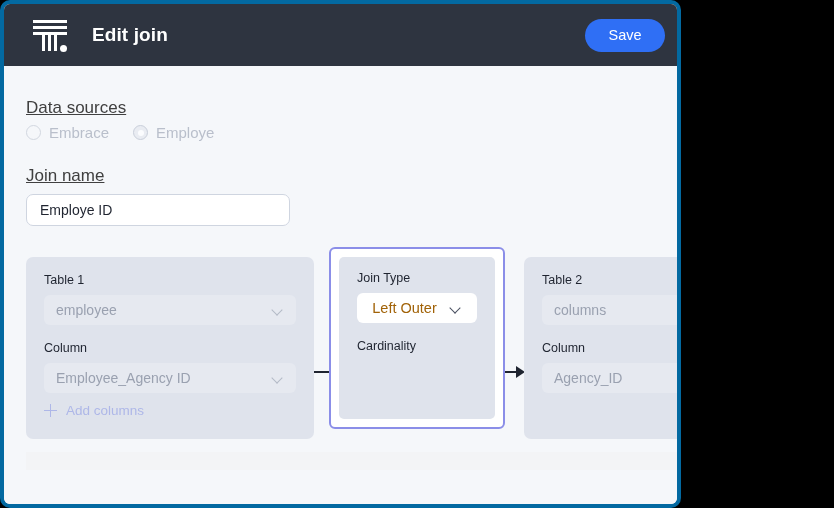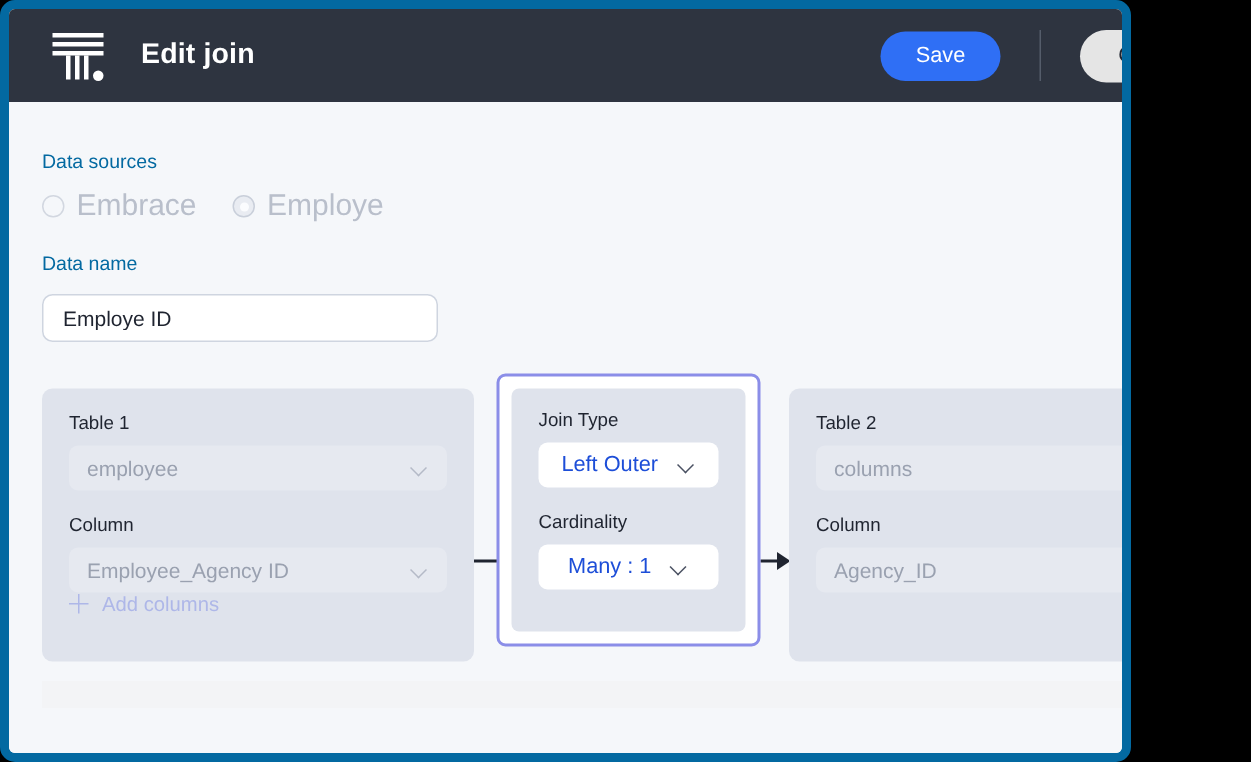--- a/index.html
+++ b/index.html
@@ -7,26 +7,26 @@
   html, body {
     width: 834px;
     height: 508px;
     background: #000;
     font-family: "Liberation Sans", sans-serif;
     overflow: hidden;
   }
 
   #app {
     position: relative;
-    width: 754px;
+    width: 681px;
     height: 508px;
     background: #f5f7fa;
     border-radius: 10px;
     overflow: hidden;
-    border: 6px solid #0369a1;
+    border: 4px solid #0369a1;
   }
 
   
   .header {
     position: absolute;
     left: 0; top: 0;
     width: 834px;
     height: 62px;
     background: #2e3440;
     display: flex;
@@ -114,23 +114,24 @@
   
   .body {
     position: absolute;
     left: 0; top: 62px;
     width: 834px;
     height: 446px;
     background: #f5f7fa;
   }
 
   .section-label {
-    font-size: 13px;
-    color: #0369a1;
+    font-size: 17px;
+    color: #404040;
     font-weight: 400;
+    text-decoration: underline;
   }
 
   .ds-label { position: absolute; left: 22px; top: 32px; }
 
   .radio-row {
     position: absolute;
     left: 22px;
     top: 58px;
     display: flex;
     align-items: center;
@@ -158,21 +159,21 @@
   .radio.checked::after {
     content: "";
     position: absolute;
     left: 50%; top: 50%;
     transform: translate(-50%, -50%);
     width: 6px; height: 6px;
     border-radius: 50%;
     background: #fbfcfe;
   }
   .radio-label {
-    font-size: 20px;
+    font-size: 15px;
     color: #b9bfcb;
   }
 
   .jn-label { position: absolute; left: 22px; top: 100px; }
 
   .join-name-input {
     position: absolute;
     left: 22px;
     top: 128px;
     width: 264px;
@@ -233,21 +234,21 @@
     padding: 0 12px;
     font-size: 14px;
     position: relative;
   }
   .select.disabled {
     background: #e6e9f0;
     color: #9aa1b0;
   }
   .select.active {
     background: #ffffff;
-    color: #1d4ed8;
+    color: #a16207;
     justify-content: center;
     gap: 14px;
     font-size: 14.5px;
   }
   .chev {
     margin-left: auto;
     width: 11px; height: 11px;
     position: relative;
     flex: 0 0 auto;
   }
@@ -261,21 +262,21 @@
     border-bottom: 1.7px solid currentColor;
     transform: rotate(45deg);
   }
   .select.disabled .chev { color: #b4bac7; }
   .select.active .chev   { color: #4a5162; }
 
   .add-columns {
     display: flex;
     align-items: center;
     gap: 9px;
-    margin-top: 0;
+    margin-top: 10px;
     color: #aeb7e8;
     font-size: 13.5px;
     cursor: pointer;
     user-select: none;
   }
   .plus {
     position: relative;
     width: 13px; height: 13px;
     flex: 0 0 auto;
   }
@@ -351,21 +352,21 @@
       <div class="radio-item">
         <div class="radio"></div>
         <span class="radio-label">Embrace</span>
       </div>
       <div class="radio-item">
         <div class="radio checked"></div>
         <span class="radio-label">Employe</span>
       </div>
     </div>
 
-    <div class="section-label jn-label">Data name</div>
+    <div class="section-label jn-label">Join name</div>
 
     <input class="join-name-input" type="text" value="Employe ID" style="">
 
     <div class="card table1">
       <div class="card-label">Table 1</div>
       <div class="select disabled">
         <span>employee</span>
         <span class="chev"></span>
       </div>
       <div class="card-label second">Column</div>
@@ -384,24 +385,20 @@
     <div class="arrow-head"></div>
 
     <div class="join-wrap">
       <div class="join-inner">
         <div class="card-label">Join Type</div>
         <div class="select active">
           <span>Left Outer</span>
           <span class="chev"></span>
         </div>
         <div class="card-label second">Cardinality</div>
-        <div class="select active">
-          <span>Many : 1</span>
-          <span class="chev"></span>
-        </div>
       </div>
     </div>
 
     <div class="card table2">
       <div class="card-label">Table 2</div>
       <div class="select disabled">
         <span>columns</span>
         <span class="chev"></span>
       </div>
       <div class="card-label second">Column</div>

